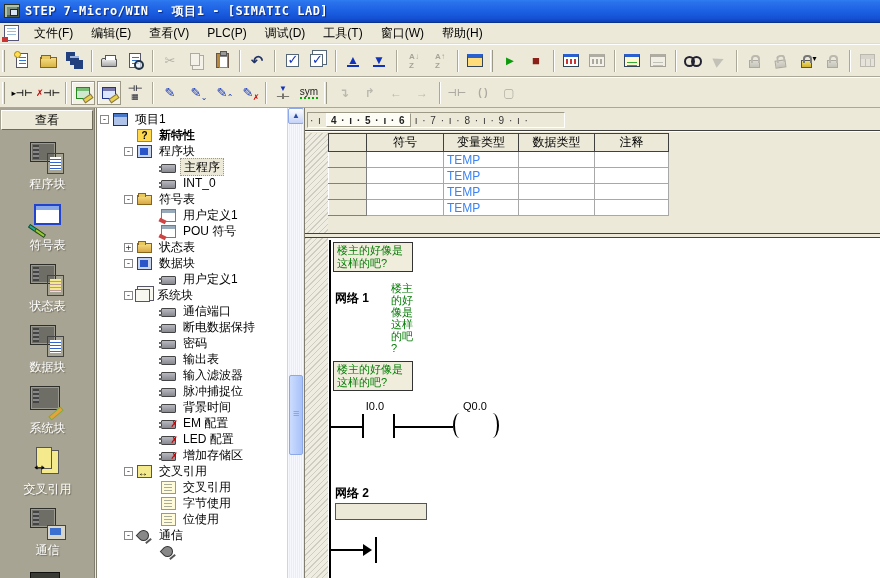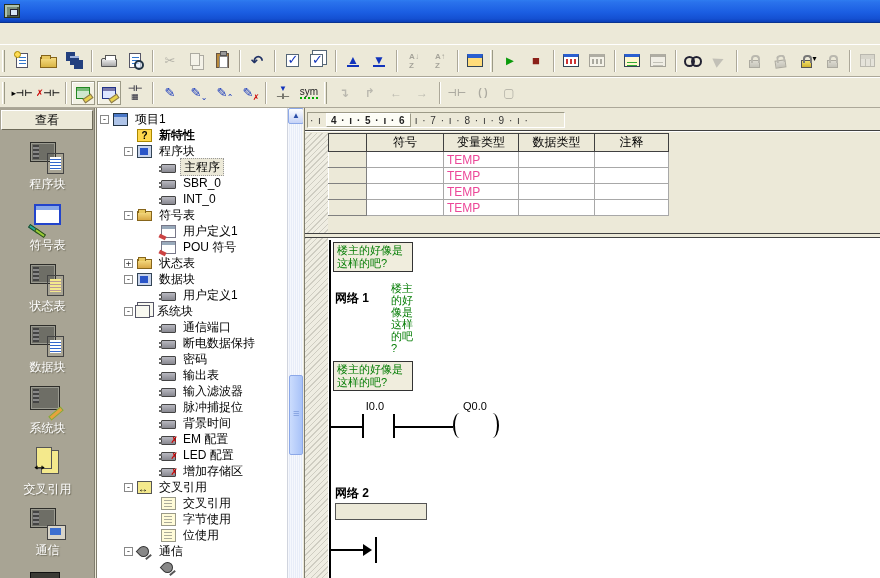--- a/index.html
+++ b/index.html
@@ -169,21 +169,21 @@
   .ruler { position:absolute; left:2px; top:4px; width:258px; height:16px; background:#ECE9D8;
     border:1px solid #9C9A87; border-bottom-color:#fff; border-right-color:#fff; display:flex; align-items:center;
     font-size:10px; color:#333; letter-spacing:1px; white-space:nowrap; }
   .ruler .hl { background:#FDFDF6; border:1px solid #fff; border-right-color:#9C9A87; border-bottom-color:#9C9A87;
     height:14px; line-height:13px; padding:0 4px; margin:0 2px; font-weight:bold; color:#222; }
   .ruler .rp { padding:0 2px; }
 
   
   .var-table { position:absolute; left:23px; top:25px; border-collapse:collapse; background:#ECE9D8; }
   .var-table th { border:1px solid #404040; background:#ECE9D8; font-weight:normal; height:16px; font-size:12px; color:#000; text-align:center; }
-  .var-table td { border:1px solid #A8A8A8; background:#fff; height:16px; font-size:12px; color:#ec4899; padding:0 3px; }
+  .var-table td { border:1px solid #A8A8A8; background:#fff; height:16px; font-size:12px; color:#3b82f6; padding:0 3px; }
   .var-table td.rowhdr { background:#ECE9D8; border:1px solid #808080; border-top-color:#fff; border-left-color:#fff; }
   .c0{width:38px;} .c1{width:77px;} .c2{width:75px;} .c3{width:76px;} .c4{width:74px;}
 
   
   .comment-box { position:absolute; left:28px; width:80px; background:#F0EDDD; border:1px solid #333;
     color:#007B00; font-size:11px; line-height:13px; padding:1px 3px; }
   .net-label { position:absolute; left:30px; font-weight:bold; color:#000; font-size:12px; }
   .net-title { position:absolute; left:86px; width:30px; color:#007B00; font-size:11px; line-height:12px; text-align:left; }
   .wire { position:absolute; height:2px; background:#000; }
   .cbar { position:absolute; width:2px; height:24px; background:#000; }
@@ -195,22 +195,27 @@
   .arrowhead { position:absolute; width:0; height:0; border-left:9px solid #000; border-top:6px solid transparent; border-bottom:6px solid transparent; }
   .cursorbar { position:absolute; width:2px; height:26px; background:#000; }
 </style>
 </head>
 <body>
 
 <div id="root">
 
   <div class="titlebar">
     <span class="app-ico"></span>
+    <span class="t-text">STEP 7-Micro/WIN - 项目1 - [SIMATIC LAD]</span>
   </div>
 
+  <div class="menubar">
+    <span class="mdi-ico"></span>
+    <span id="menu-items"><span class="menu-item">文件(F)</span><span class="menu-item">编辑(E)</span><span class="menu-item">查看(V)</span><span class="menu-item">PLC(P)</span><span class="menu-item">调试(D)</span><span class="menu-item">工具(T)</span><span class="menu-item">窗口(W)</span><span class="menu-item">帮助(H)</span></span>
+  </div>
 
   <div class="toolbar" id="toolbar1">
       <span class="tb-handle"></span>
       <span class="tb-btn">
         <span>
           <i class="k-page lines k-new"></i>
         </span>
       </span>
       <span class="tb-btn">
         <span>
@@ -539,25 +544,20 @@
         </div>
         <div class="tree-row" style="padding-left: 27px;">
           <span class="expander">-</span>
           <span class="t-ico ti-progfolder"></span>
           <span class="t-label">程序块</span>
         </div>
         <div class="tree-row" style="padding-left: 51px;">
           <span class="exp-spacer"></span>
           <span class="t-ico ti-pou"></span>
           <span class="t-label sel">主程序</span>
-        </div>
-        <div class="tree-row" style="padding-left: 51px;">
-          <span class="exp-spacer"></span>
-          <span class="t-ico ti-pou"></span>
-          <span class="t-label">SBR_0</span>
         </div>
         <div class="tree-row" style="padding-left: 51px;">
           <span class="exp-spacer"></span>
           <span class="t-ico ti-pou"></span>
           <span class="t-label">INT_0</span>
         </div>
         <div class="tree-row" style="padding-left: 27px;">
           <span class="expander">-</span>
           <span class="t-ico ti-folder"></span>
           <span class="t-label">符号表</span>

